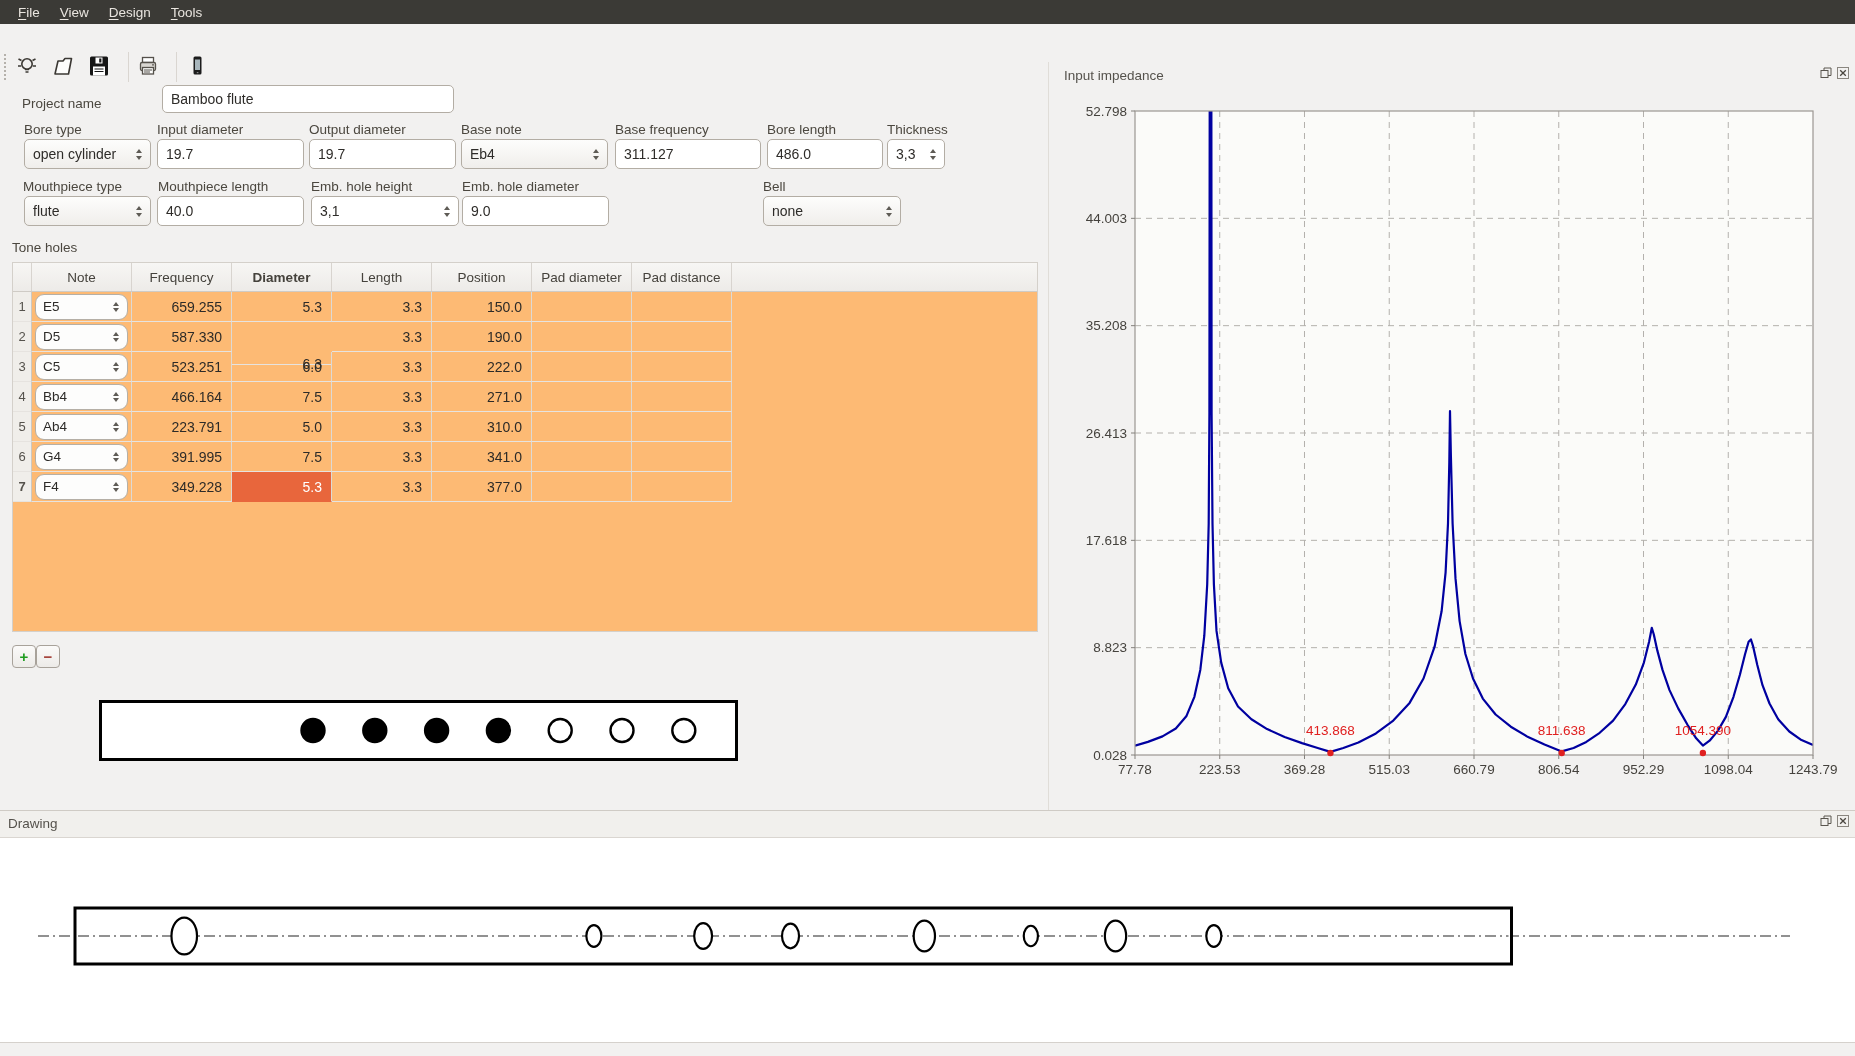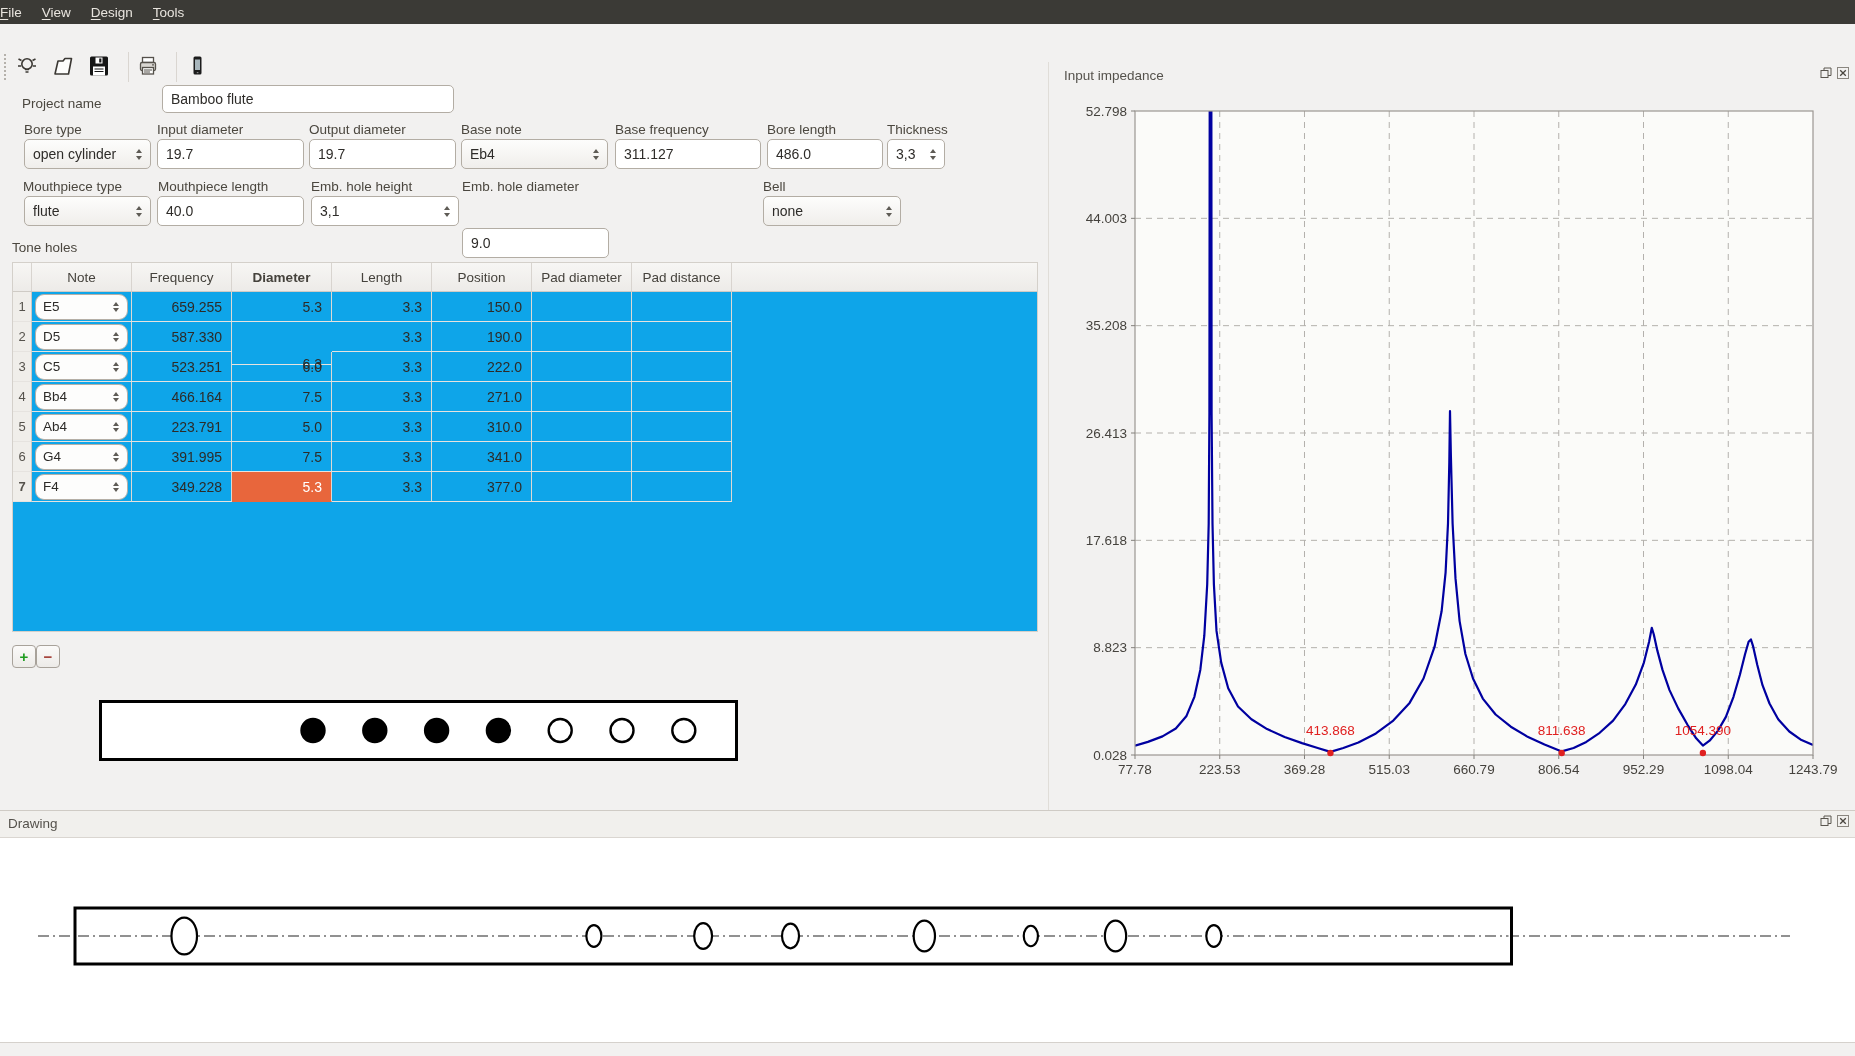--- a/index.html
+++ b/index.html
@@ -1,20 +1,20 @@
 <!DOCTYPE html>
 <html><head>
 <meta charset="utf-8">
 <style>
   html,body{margin:0;padding:0;background:#d8d6d3;}
   .app{position:relative;width:1855px;height:1056px;background:#F2F1F0;overflow:hidden;
        font-family:"Liberation Sans",sans-serif;color:#3c3933;}
   
   .menubar{position:absolute;left:0;top:0;width:1855px;height:24px;background:#3B3A36;
-           display:flex;align-items:center;gap:20px;padding-left:0;box-sizing:border-box;}
+           display:flex;align-items:center;gap:20px;padding-left:18px;box-sizing:border-box;}
   .menu-item{color:#E9E5DF;font-size:13.5px;cursor:default;}
   .menu-item u{text-decoration-thickness:1px;text-underline-offset:2px;}
   
   .toolbar{position:absolute;left:0;top:24px;width:1855px;height:42px;background:#F2F1F0;}
   .tb-handle{position:absolute;left:4px;top:30px;height:26px;width:0;border-left:2px dotted #B5B1AB;}
   .tb-btn{position:absolute;top:26px;width:30px;height:32px;display:flex;align-items:center;justify-content:center;}
   .tb-sep{position:absolute;top:28px;width:1px;height:30px;background:#DAD6D1;}
   
   .lbl{position:absolute;font-size:13.5px;color:#4B473F;white-space:nowrap;}
   .tin{position:absolute;box-sizing:border-box;height:30px;border:1px solid #B3ADA4;border-radius:5px;
@@ -22,21 +22,21 @@
        padding:0 8px;outline:none;}
   .combo,.spin{position:absolute;box-sizing:border-box;height:30px;border:1px solid #B3ADA4;border-radius:5px;
        background:linear-gradient(#FDFDFC,#F0EEEB);display:flex;align-items:center;}
   .spin{background:#FFFFFF;}
   .combo .val,.spin .val{flex:1;font-size:14px;color:#2E2C29;padding-left:8px;white-space:nowrap;overflow:hidden;}
   .arrows{width:16px;display:flex;flex-direction:column;align-items:center;gap:3px;padding-right:3px;}
   .arr-up{width:0;height:0;border-left:3.5px solid transparent;border-right:3.5px solid transparent;border-bottom:4.5px solid #5E5B55;}
   .arr-dn{width:0;height:0;border-left:3.5px solid transparent;border-right:3.5px solid transparent;border-top:4.5px solid #5E5B55;}
   
   .section-title{position:absolute;font-size:13.5px;color:#4B473F;}
-  .table-wrap{position:absolute;left:12px;top:262px;width:1026px;height:370px;background:#0ea5e9;
+  .table-wrap{position:absolute;left:12px;top:262px;width:1026px;height:370px;background:#fdba74;
               border:1px solid #D4D0CA;box-sizing:border-box;}
   .t-row{display:flex;height:30px;}
   .t-head{display:flex;height:28px;background:linear-gradient(#F7F6F4,#EDEBE8);border-bottom:1px solid #CFCBC5;}
   .h-cell{box-sizing:border-box;border-right:1px solid #D8D4CF;font-size:13.5px;color:#45423C;
           display:flex;align-items:center;justify-content:center;}
   .c{box-sizing:border-box;border-right:1px solid #DDD9D4;border-bottom:1px solid #E6E3DF;
      display:flex;align-items:center;font-size:14px;color:#2D2B28;}
   .c.num{justify-content:center;background:#F0EEEA;border-right:1px solid #CCC8C2;font-size:13px;color:#55524C;}
   .c.r{justify-content:flex-end;padding-right:9px;}
   .note-ctl{margin:2px 3px;height:24px;flex:1;border:1px solid #B5AFA6;border-radius:9px;background:#FDFDFC;
@@ -181,21 +181,21 @@
   <span class="lbl" style="left:311px;top:179px">Emb. hole height</span>
   <div class="spin" style="left:311px;top:196px;width:148px">
     <span class="val">3,1</span>
     <span class="arrows">
         <i class="arr-up"></i>
         <i class="arr-dn"></i>
       </span>
   </div>
 
   <span class="lbl" style="left:462px;top:179px">Emb. hole diameter</span>
-  <input class="tin" style="left: 462px; top: 196px; width: 147px; margin-top: 32px;" value="9.0">
+  <input class="tin" style="left: 462px; top: 196px; width: 147px;" value="9.0">
 
   <span class="lbl" style="left:763px;top:179px">Bell</span>
   <div class="combo" style="left:763px;top:196px;width:138px">
     <span class="val">none</span>
     <span class="arrows">
         <i class="arr-up"></i>
         <i class="arr-dn"></i>
       </span>
   </div>
 

